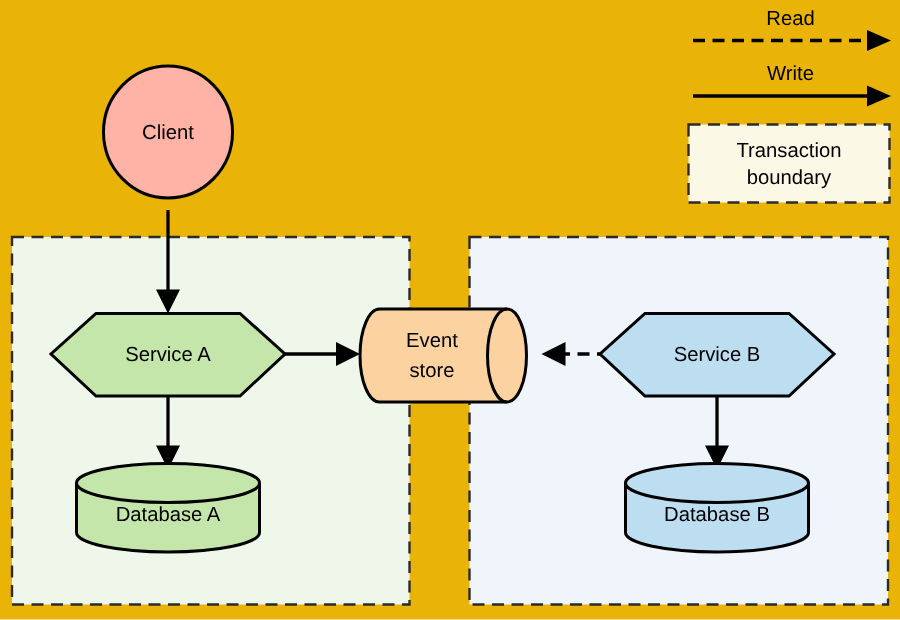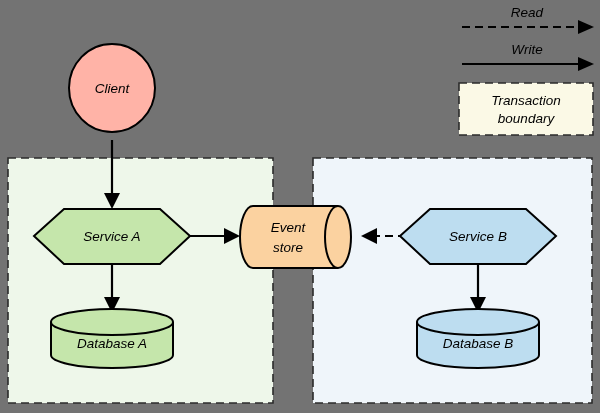--- a/index.html
+++ b/index.html
@@ -7,23 +7,22 @@
     padding: 0;
     background: #ffffff;
   }
   body {
     font-family: "Liberation Sans", sans-serif;
   }
   #canvas {
     position: relative;
     width: 600px;
     height: 413px;
-    background: #737373;
+    background: #eab308;
     overflow: hidden;
-    font-style: italic;
   }
   #diagram-svg {
     position: absolute;
     left: 0;
     top: 0;
     width: 600px;
     height: 413px;
   }
   .node-label {
     font-family: "Liberation Sans", sans-serif;

